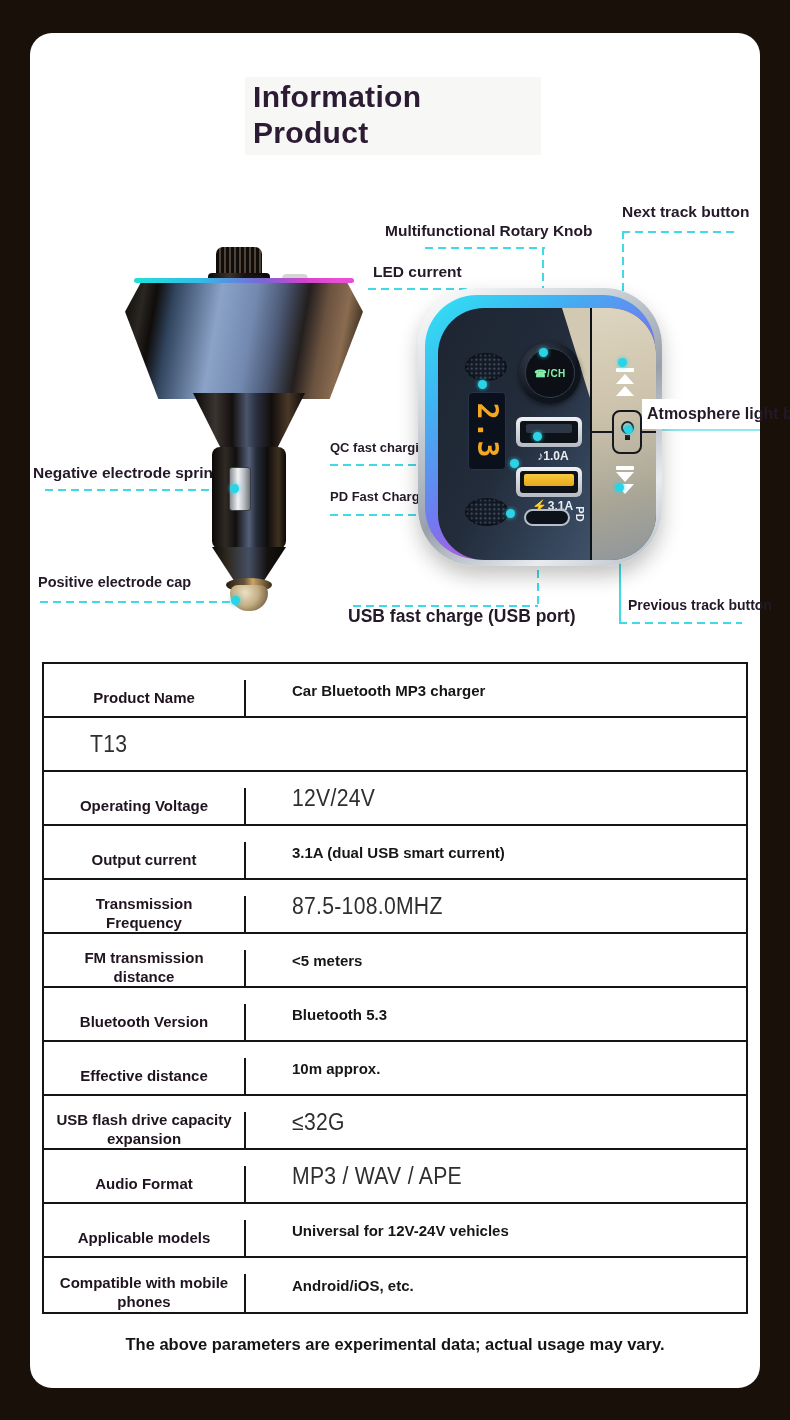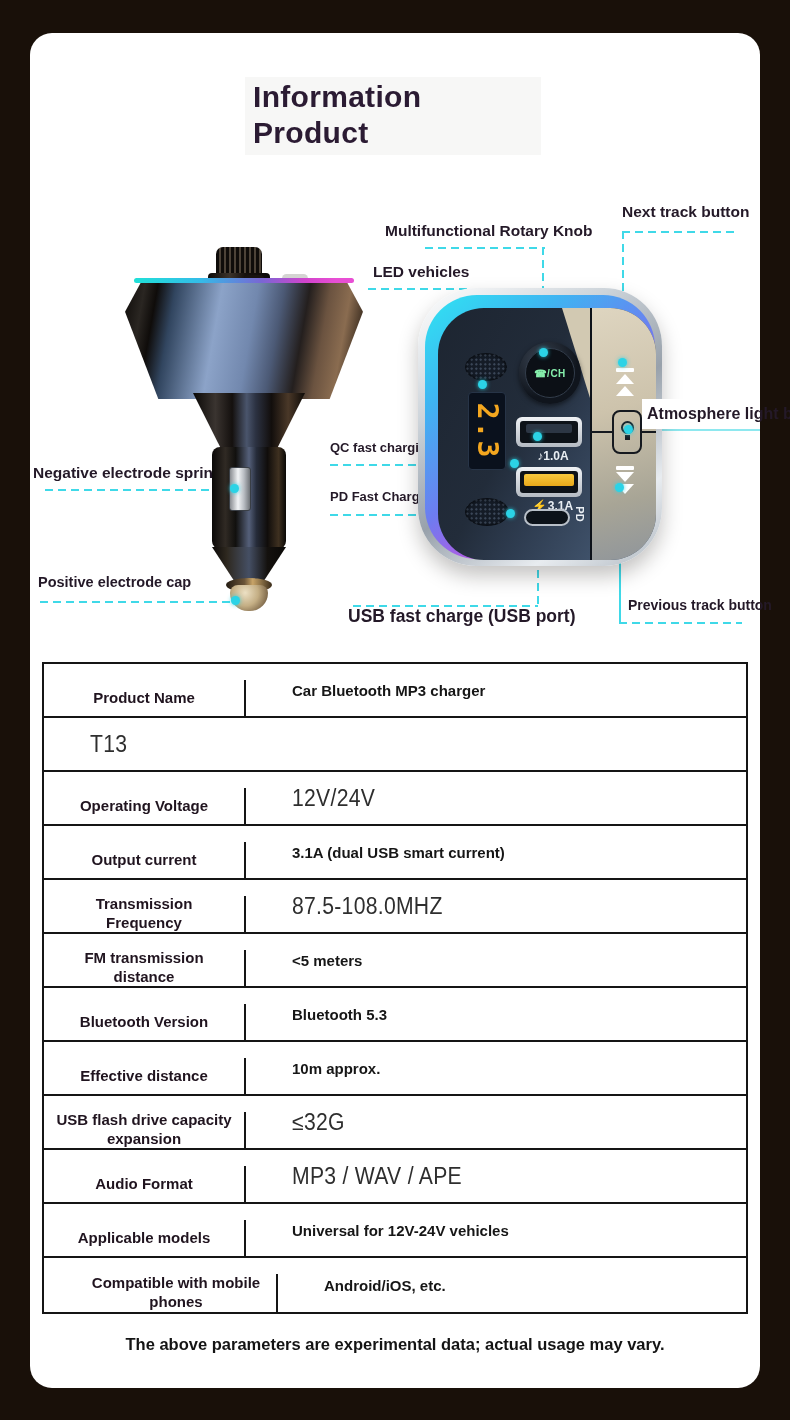--- a/index.html
+++ b/index.html
@@ -108,21 +108,21 @@
   .bulb{width:13px;height:13px;border:2px solid #181d24;border-radius:50%;margin:9px auto 0;position:relative;}
   .bulb::after{content:"";position:absolute;left:2.5px;top:12px;width:5px;height:5px;background:#181d24;}
   .atm-line-l{position:absolute;left:152px;top:123px;width:22px;height:2px;background:#15191f;}
   .atm-line-r{position:absolute;left:204px;top:123px;width:14px;height:2px;background:#15191f;}
   .atm-label-box{position:absolute;left:612px;top:366px;width:118px;height:30px;background:#fff;
     display:flex;align-items:center;z-index:5;}
   .atm-label-box span{font-size:16px;font-weight:bold;color:var(--ink);padding-left:5px;white-space:nowrap;}
   
   .spec-table{position:absolute;left:12px;top:629px;width:706px;border:2px solid #151515;background:#fff;}
   .spec-row{display:flex;height:54px;border-bottom:2px solid #151515;}
-  .spec-row:last-child{border-bottom:none;padding-left:32px;}
+  .spec-row:last-child{border-bottom:none;}
   .spec-label{width:202px;border-right:2px solid #151515;display:flex;align-items:center;justify-content:center;
     text-align:center;font-weight:bold;font-size:15px;color:#20141f;padding:0 12px;line-height:1.25;margin-top:16px;}
   .spec-value{flex:1;display:flex;align-items:center;padding-left:46px;}
   .spec-value-text{font-size:15px;font-weight:bold;color:#161616;}
   .thin .spec-value-text{font-size:23px;font-weight:400;color:#2e2e2e;letter-spacing:.3px;
     transform:scaleX(.92);transform-origin:left center;display:inline-block;}
   
   .footer-note{position:absolute;left:0;top:1302px;width:100%;text-align:center;
     font-weight:bold;font-size:16.5px;color:#141414;}
 </style>
@@ -189,21 +189,21 @@
         <div class="track-icon prev-ic">
           <div class="ti-bar"></div>
           <div class="tri-down"></div>
           <div class="tri-down"></div>
         </div>
       </div>
     </div>
   </div>
 
   <div class="lbl" style="left:355px;top:189px;font-size:15.5px;">Multifunctional Rotary Knob</div>
-  <div class="lbl" style="left:343px;top:230px;font-size:15.5px;">LED vehicles</div>
+  <div class="lbl" style="left:343px;top:230px;font-size:15.5px;">LED current</div>
   <div class="lbl" style="left:592px;top:170px;font-size:15.5px;">Next track button</div>
   <div class="atm-label-box">
     <span>Atmosphere light button</span>
   </div>
   <div class="lbl" style="left:300px;top:407px;font-size:13px;">QC fast charging</div>
   <div class="lbl" style="left:300px;top:456px;font-size:13px;">PD Fast Charging</div>
   <div class="lbl" style="left:3px;top:431px;font-size:15.5px;">Negative electrode spring</div>
   <div class="lbl" style="left:8px;top:541px;font-size:14.5px;">Positive electrode cap</div>
   <div class="lbl" style="left:318px;top:545px;font-size:17.5px;margin-top:28px;">USB fast charge (USB port)</div>
   <div class="lbl" style="left:598px;top:564px;font-size:14px;">Previous track button</div>

